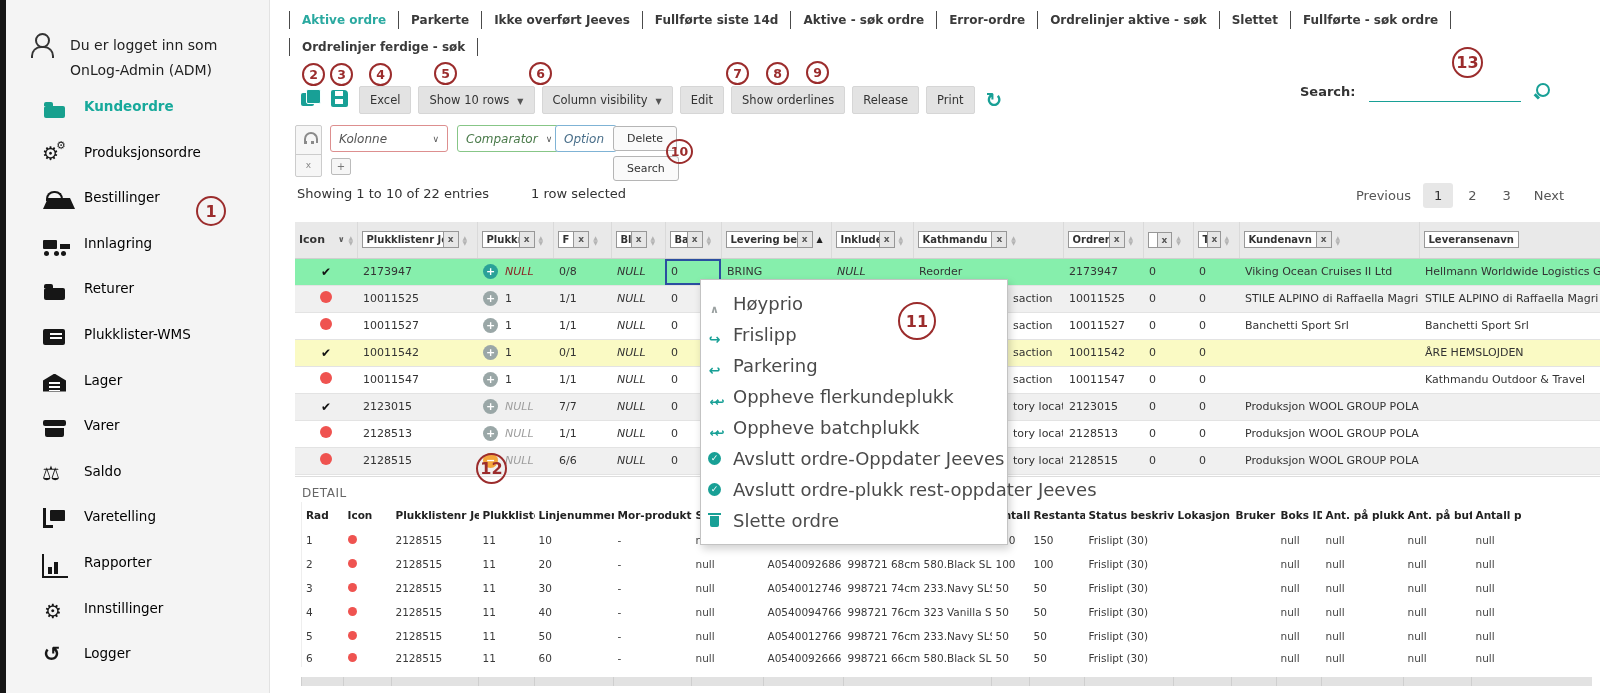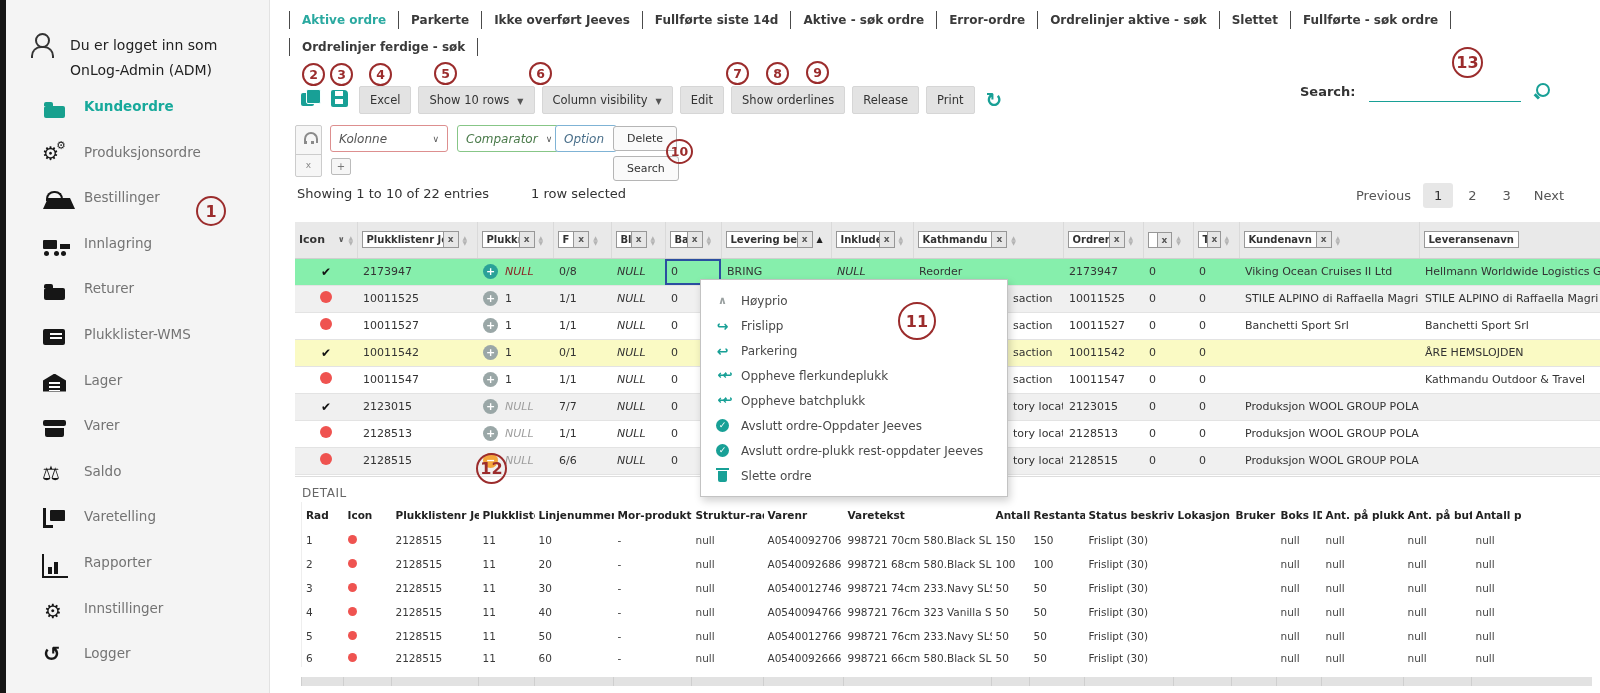--- a/index.html
+++ b/index.html
@@ -8,21 +8,21 @@
 
   
   .edge { position:absolute; left:0; top:0; width:6px; height:693px; background:#161616; }
 
   
   aside { position:absolute; left:6px; top:0; width:264px; height:693px; background:#f4f4f4; border-right:1px solid #e2e2e2; }
   .user { position:absolute; left:22px; top:33px; display:flex; gap:16px; align-items:flex-start; }
   .user-text div { font-size:14px; color:#222; line-height:25px; white-space:nowrap; }
   .si { width:26px; height:24px; display:inline-block; position:relative; flex:0 0 26px; }
   .nav-item { display:flex; align-items:flex-start; height:45.6px; padding-left:36px; cursor:pointer; }
-  .nav-label { margin-left:16px; font-size:13.5px; color:#737373; font-weight:500; white-space:nowrap; }
+  .nav-label { margin-left:16px; font-size:13.5px; color:#000000; font-weight:500; white-space:nowrap; }
   .nav-item.active .nav-label { color:#17a99b; font-weight:bold; }
   nav { position:absolute; top:98px; left:0; right:0; }
 
   
   .user-icon::before { content:""; position:absolute; left:7px; top:0; width:11px; height:11px; border:2.5px solid #333; border-radius:50%; }
   .user-icon::after  { content:""; position:absolute; left:3px; top:13px; width:19px; height:10px; border:2.5px solid #333; border-bottom:none; border-radius:10px 10px 0 0; }
   .folder-open-icon::before { content:""; position:absolute; left:2px; top:8px; width:21px; height:12px; background:#17a08e; border-radius:2px; }
   .folder-open-icon::after  { content:""; position:absolute; left:2px; top:4px; width:9px; height:4px; background:#17a08e; border-radius:2px 2px 0 0; }
   .folder-icon::before { content:""; position:absolute; left:2px; top:8px; width:21px; height:12px; background:#161616; border-radius:2px; }
   .folder-icon::after  { content:""; position:absolute; left:2px; top:4px; width:9px; height:4px; background:#161616; border-radius:2px 2px 0 0; }
@@ -126,21 +126,21 @@
   .dot-icon { display:inline-block; width:12px; height:12px; border-radius:50%; background:#ef5350; }
   .dot-icon.sm { width:9px; height:9px; }
   .pm { display:inline-flex; width:15px; height:15px; border-radius:50%; background:#9aa7a7; color:#fff; font-size:11px; font-weight:bold; align-items:center; justify-content:center; margin-right:7px; vertical-align:middle; }
   .pm::before { content:"+"; }
   .pm.teal { background:#2aa198; }
   .pm.minus { background:#f4a63b; }
   .pm.minus::before { content:"−"; }
 
   
   .ctx-menu { position:absolute; left:700px; top:279px; width:308px; background:#fff; border:1px solid #c3c3c3; box-shadow:2px 4px 8px rgba(0,0,0,.18); z-index:20; padding:8px 0; }
-  .menu-item { display:flex; align-items:center; gap:10px; padding:5px 13px; font-size:12px; color:#4a4a4a; white-space:nowrap; cursor:pointer; }
+  .menu-item { display:flex; align-items:center; gap:10px; padding:5px 5px; font-size:18px; color:#4a4a4a; white-space:nowrap; cursor:pointer; }
   .mi { width:17px; flex:0 0 17px; text-align:center; color:#18a096; font-weight:bold; position:relative; height:15px; }
   .mi.chevron-up-icon::before { content:"∧"; color:#9aa0a0; font-size:11px; }
   .mi.redo-icon::before { content:"↪"; font-size:14px; }
   .mi.undo-icon::before { content:"↩"; font-size:14px; }
   .mi.undo-all-icon::before { content:"↩↩"; font-size:12px; letter-spacing:-5px; }
   .mi.check-circle-icon::before { content:"✓"; position:absolute; left:2px; top:1px; width:13px; height:13px; background:#18a096; border-radius:50%; color:#fff; font-size:9px; line-height:13px; }
   .mi.trash-icon::before { content:""; position:absolute; left:4px; top:3px; width:9px; height:11px; background:#18a096; border-radius:0 0 2px 2px; }
   .mi.trash-icon::after  { content:""; position:absolute; left:2px; top:0; width:13px; height:2px; background:#18a096; }
 
   

